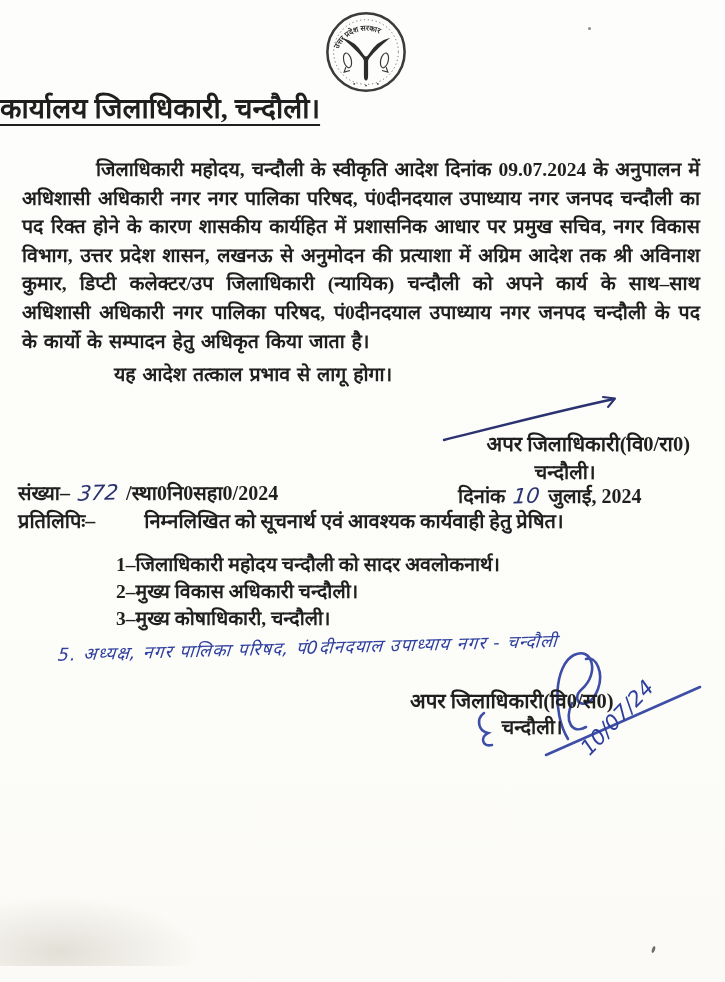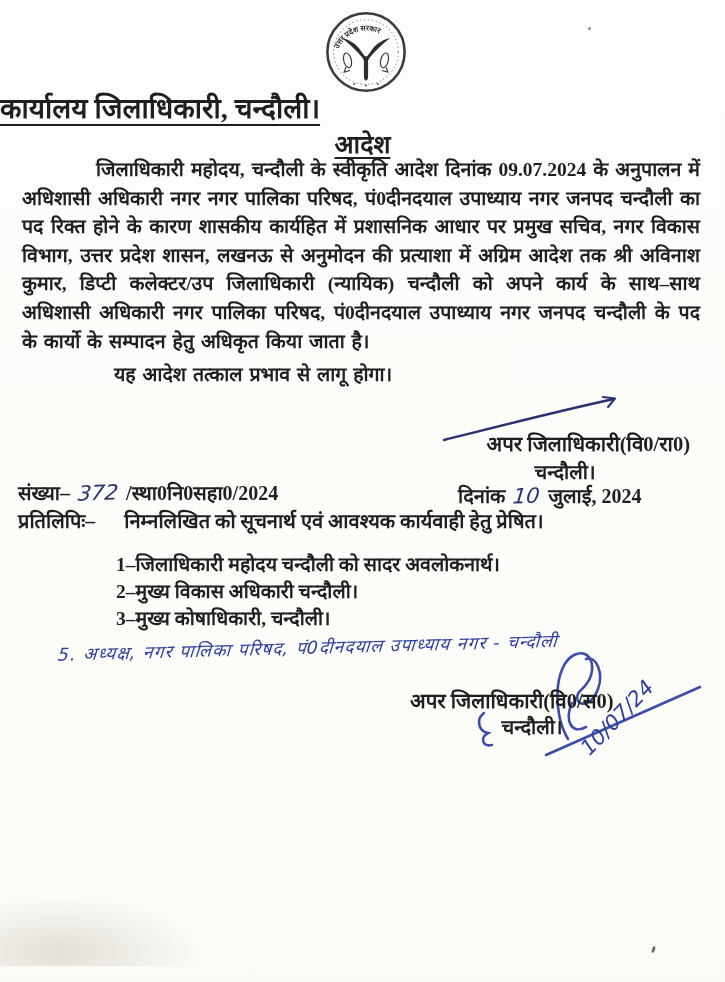--- a/index.html
+++ b/index.html
@@ -30,21 +30,21 @@
   .sig-top .place{position:absolute;top:458px;left:440px;width:250px;text-align:center;font-size:20px;font-weight:700;}
   .ref-row{position:absolute;top:479px;left:18px;right:18px;font-size:20px;font-weight:700;}
   .ref-left{position:absolute;left:0;top:0;white-space:nowrap;}
   .ref-right{position:absolute;left:440px;top:3px;white-space:nowrap;}
   .hand{
     display:inline-block;color:#2a3370;font-weight:400;font-style:italic;
     transform:skewX(-8deg) rotate(-2deg);font-size:21px;padding:0 3px;
     font-family:"DejaVu Sans","Liberation Sans",sans-serif;
   }
   .copy-row{position:absolute;top:507px;left:18px;right:18px;font-size:20px;font-weight:700;}
-  .copy-row .intro{margin-left:24px;}
+  .copy-row .intro{margin-left:44px;}
   .copy-items{position:absolute;top:535px;left:100px;margin:16px;padding:0;list-style:none;}
   .copy-items li{font-size:19.5px;font-weight:700;line-height:27px;margin:0;}
   .hand-item{
     position:absolute;top:633px;left:58px;width:630px;
     color:#2e3f9e;font-size:17.5px;font-style:italic;font-weight:500;
     transform:rotate(-1.6deg) skewX(-6deg);letter-spacing:1px;white-space:nowrap;
     font-family:"DejaVu Sans","Liberation Sans",sans-serif;
   }
   .sig-bottom .squiggle{position:absolute;left:468px;top:643px;width:240px;height:120px;}
   .sig-bottom .desig{position:absolute;top:686px;left:410px;width:260px;font-size:20.5px;font-weight:700;}
@@ -82,21 +82,20 @@
         <ellipse cx="72" cy="60" rx="4.5" ry="9" transform="rotate(14 72 60)"></ellipse>
         <path d="M74,68 L76,74 L69,72"></path>
       </g>
       <circle cx="50" cy="90" r="1.1" fill="#444"></circle>
       <circle cx="36" cy="88" r="1.1" fill="#444"></circle>
       <circle cx="64" cy="88" r="1.1" fill="#444"></circle>
     </svg>
   </div>
 
   <h1 class="title">कार्यालय जिलाधिकारी, चन्दौली।</h1>
-  <h2 class="subtitle">आदेश</h2>
 
   <div class="body-block">
     <p class="para-main">जिलाधिकारी महोदय, चन्दौली के स्वीकृति आदेश दिनांक 09.07.2024 के अनुपालन में अधिशासी अधिकारी नगर नगर पालिका परिषद, पं0दीनदयाल उपाध्याय नगर जनपद चन्दौली का पद रिक्त होने के कारण शासकीय कार्यहित में प्रशासनिक आधार पर प्रमुख सचिव, नगर विकास विभाग, उत्तर प्रदेश शासन, लखनऊ से अनुमोदन की प्रत्याशा में अग्रिम आदेश तक श्री अविनाश कुमार, डिप्टी कलेक्टर/उप जिलाधिकारी (न्यायिक) चन्दौली को अपने कार्य के साथ–साथ अधिशासी अधिकारी नगर पालिका परिषद, पं0दीनदयाल उपाध्याय नगर जनपद चन्दौली के पद के कार्यो के सम्पादन हेतु अधिकृत किया जाता है।</p>
     <p class="para-effect">यह आदेश तत्काल प्रभाव से लागू होगा।</p>
   </div>
 
   <div class="sig-top">
     <svg class="stroke" viewBox="0 0 190 52">
       <path d="M6,47 C50,36 120,18 176,6" fill="none" stroke="#2a3370" stroke-width="2.4" stroke-linecap="round"></path>
       <path d="M165,4 L177,5.5 L170,14" fill="none" stroke="#2a3370" stroke-width="2" stroke-linecap="round" stroke-linejoin="round"></path>

